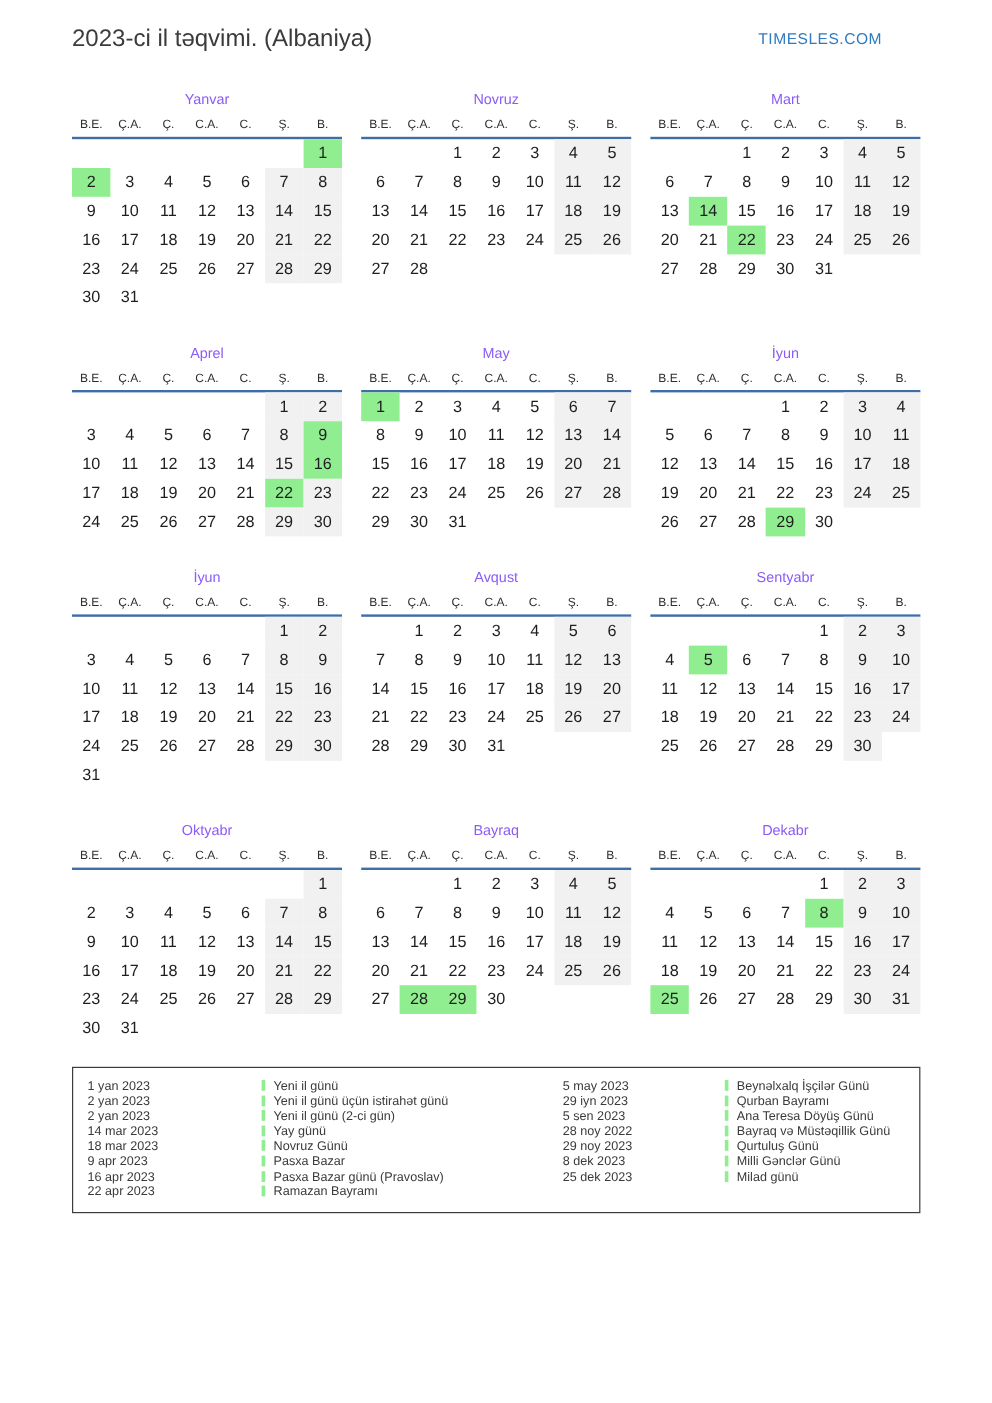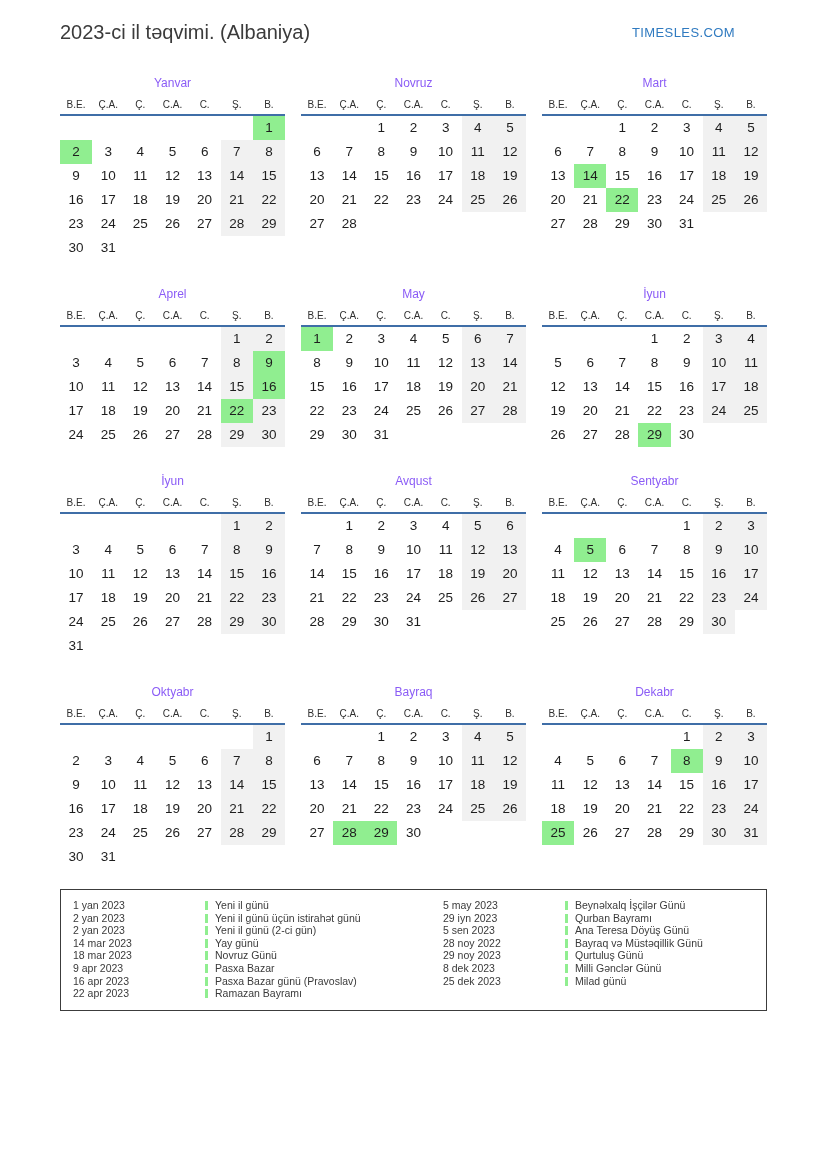--- a/index.html
+++ b/index.html
@@ -40,21 +40,21 @@
     height:24px;line-height:24px;text-align:center;
     font-size:13.5px;color:#1e1e1e;
   }
   .day-cell.weekend{background:#f1f1f1;}
   .day-cell.holiday{background:#90ee90;}
   #legend{
     width:707px;margin:20px 0 0 60px;box-sizing:border-box;
     border:1px solid #3c3c3c;padding:9px 12px 10px 12px;
   }
   .legend-grid{
-    display:grid;grid-template-columns:126px 232px 116px 1fr;column-gap:6px;
+    display:grid;grid-template-columns:126px 232px 116px 1fr;column-gap:19px;
   }
   .legend-date,.legend-name{
     font-size:10.5px;line-height:12.6px;color:#3a3a3a;white-space:nowrap;
   }
   .holiday-tick{
     display:inline-block;width:3px;height:9px;background:#90ee90;
     margin-right:7px;vertical-align:-1px;
   }
 </style>
 </head>

